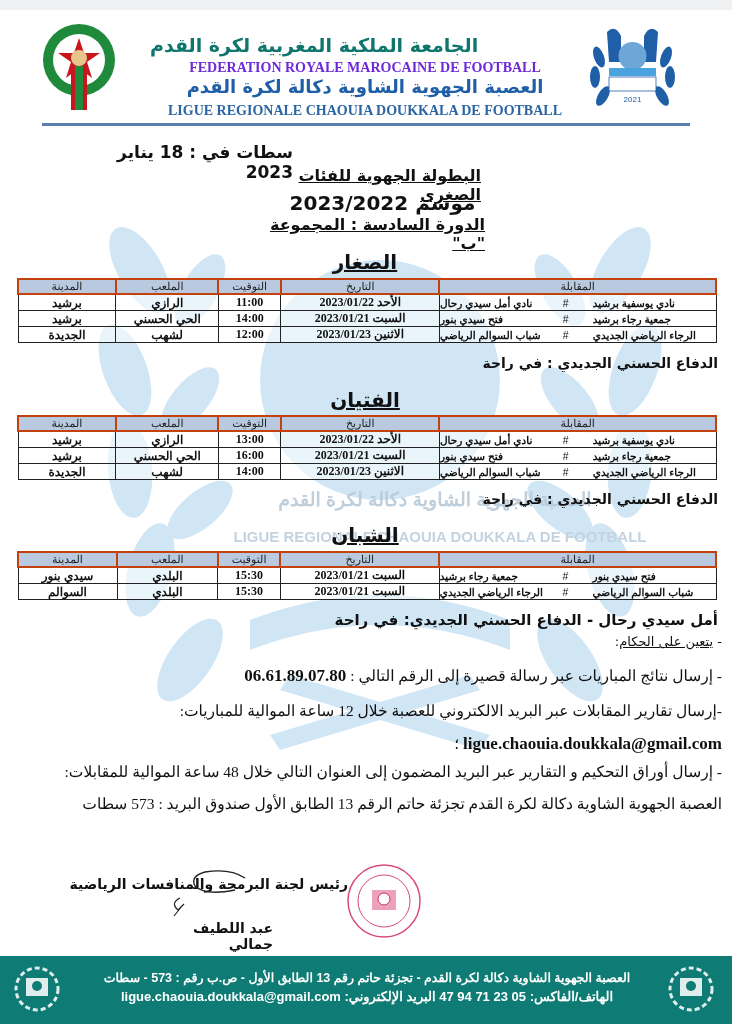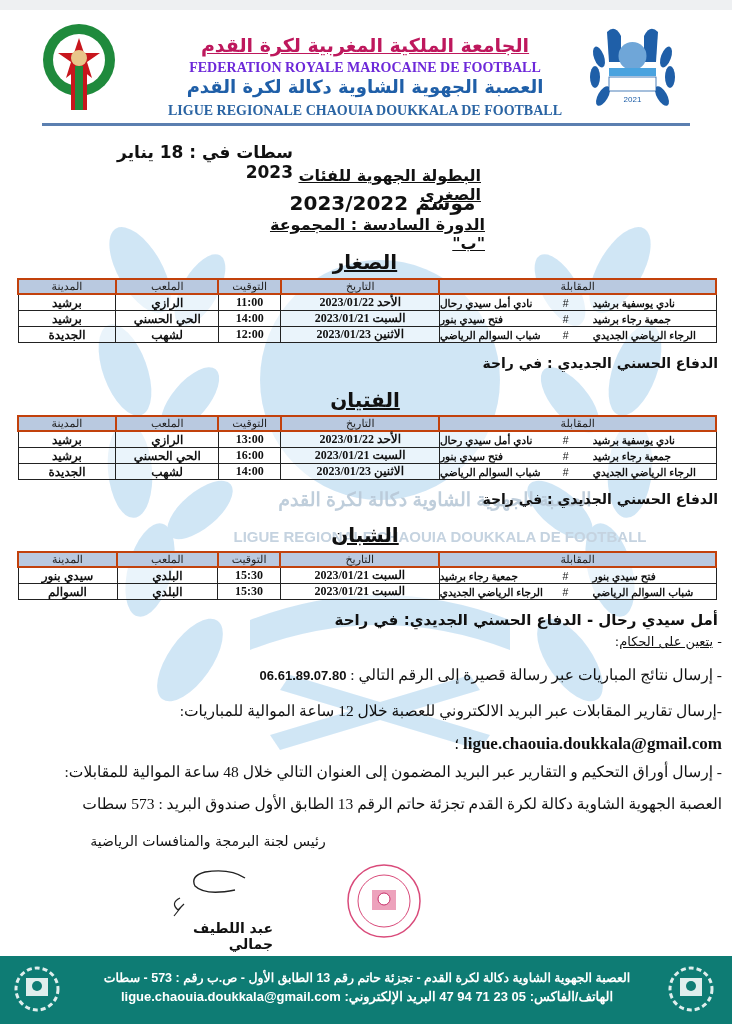--- a/index.html
+++ b/index.html
@@ -5,21 +5,21 @@
   html,body{margin:0;padding:0;}
   body{width:732px;height:1024px;position:relative;background:#fff;overflow:hidden;font-family:"DejaVu Sans",sans-serif;color:#111;}
   .topbar{position:absolute;left:0;top:0;width:732px;height:10px;background:#eef0f2;}
   
   .wm{position:absolute;left:80px;top:150px;width:600px;height:620px;opacity:0.22;pointer-events:none;}
   .wm-text{position:absolute;left:205px;top:488px;width:460px;text-align:center;color:#b9c9d8;font-family:"Liberation Sans",sans-serif;font-weight:bold;font-size:19px;opacity:0.9;}
   .wm-text2{position:absolute;left:210px;top:528px;width:460px;text-align:center;color:#c5d3e0;font-family:"Liberation Sans",sans-serif;font-weight:bold;font-size:15px;}
   
   .logo-left{position:absolute;left:40px;top:22px;width:78px;height:96px;}
   .logo-right{position:absolute;left:585px;top:22px;width:95px;height:95px;}
-  .h-ar1{position:absolute;left:150px;top:34px;width:430px;text-align:center;color:#be185d;font-weight:bold;font-size:19px;direction:rtl;text-decoration:underline;}
+  .h-ar1{position:absolute;left:150px;top:34px;width:430px;text-align:left;color:#0f766e;font-weight:bold;font-size:19px;direction:rtl;}
   .h-fr1{position:absolute;left:150px;top:60px;width:430px;text-align:center;color:#6d28d9;font-family:"Liberation Serif",serif;font-weight:bold;font-size:14px;}
   .h-ar2{position:absolute;left:150px;top:76px;width:430px;text-align:center;color:#1f5fa8;font-weight:bold;font-size:18px;direction:rtl;}
   .h-fr2{position:absolute;left:150px;top:103px;width:430px;text-align:center;color:#2a64a3;font-family:"Liberation Serif",serif;font-weight:bold;font-size:14px;}
   .h-rule{position:absolute;left:42px;top:123px;width:648px;height:3px;background:#5b7fb0;}
   
   .date-line{position:absolute;left:68px;top:142px;width:225px;direction:rtl;text-align:right;font-weight:bold;font-size:17px;}
   .t1{position:absolute;left:236px;top:166px;width:245px;direction:rtl;text-align:right;font-weight:bold;font-size:16px;text-decoration:underline;}
   .t2{position:absolute;left:280px;top:191px;width:205px;direction:rtl;text-align:center;font-weight:bold;font-size:20px;}
   .t3{position:absolute;left:240px;top:215px;width:245px;direction:rtl;text-align:right;font-weight:bold;font-size:16px;text-decoration:underline;}
   .cat{position:absolute;left:300px;width:130px;text-align:center;direction:rtl;font-weight:bold;font-size:20px;text-decoration:underline;}
@@ -28,25 +28,25 @@
   table.sch th{background:#b9c9e0;border:2px solid #c2410c;font-weight:normal;font-size:11px;height:13px;padding:0;color:#222;}
   table.sch td{border:1px solid #222;font-weight:bold;font-size:12px;height:14px;padding:0 4px;text-align:center;background:rgba(255,255,255,0.55);white-space:nowrap;}
   table.sch td.match{padding:0;}
   .mrow{display:flex;direction:rtl;justify-content:space-between;font-size:10.5px;}
   .mrow span{flex:1;text-align:left;}
   .mrow .hash{flex:0 0 30px;font-weight:normal;}
   td.time{font-family:"Liberation Serif",serif;font-size:14px;}
   td.date{font-family:"Liberation Serif",serif;font-size:13px;}
   .rest{position:absolute;left:300px;width:418px;direction:rtl;text-align:right;font-weight:bold;font-size:14px;}
   .notes{position:absolute;left:60px;width:662px;direction:rtl;text-align:right;font-family:"Liberation Serif",serif;font-size:15.5px;}
-  .bold-num{font-family:Liberation Sans, sans-serif;font-weight:bold;font-size:13px;text-align:right;}
+  .bold-num{font-family:Liberation Serif, serif;font-weight:bold;font-size:17px;text-align:right;}
   .email{font-family:"Liberation Serif",serif;font-weight:bold;font-size:17px;}
   .ul{text-decoration:underline;}
   
-  .sig-title{position:absolute;left:68px;top:833px;width:280px;direction:rtl;text-align:center;font-weight:normal;font-size:14px;}
+  .sig-title{position:absolute;left:68px;top:876px;width:280px;direction:rtl;text-align:right;font-weight:bold;font-size:14px;}
   .sig-name{position:absolute;left:148px;top:920px;width:125px;direction:rtl;text-align:right;font-weight:bold;font-size:14px;}
   .sig-scribble{position:absolute;left:150px;top:868px;width:100px;height:60px;}
   .stamp{position:absolute;left:345px;top:862px;width:78px;height:78px;}
   
   .footer{position:absolute;left:0;top:956px;width:732px;height:68px;background:#0e7c74;}
   .f-logo-l{position:absolute;left:12px;top:8px;width:50px;height:50px;}
   .f-logo-r{position:absolute;left:666px;top:8px;width:50px;height:50px;}
   .f-line1{position:absolute;left:72px;top:14px;width:590px;text-align:center;direction:rtl;color:#fff;font-family:"Liberation Sans",sans-serif;font-weight:bold;font-size:12.5px;}
   .f-line2{position:absolute;left:72px;top:33px;width:590px;text-align:center;direction:rtl;color:#fff;font-family:"Liberation Sans",sans-serif;font-weight:bold;font-size:13px;}
 </style>

